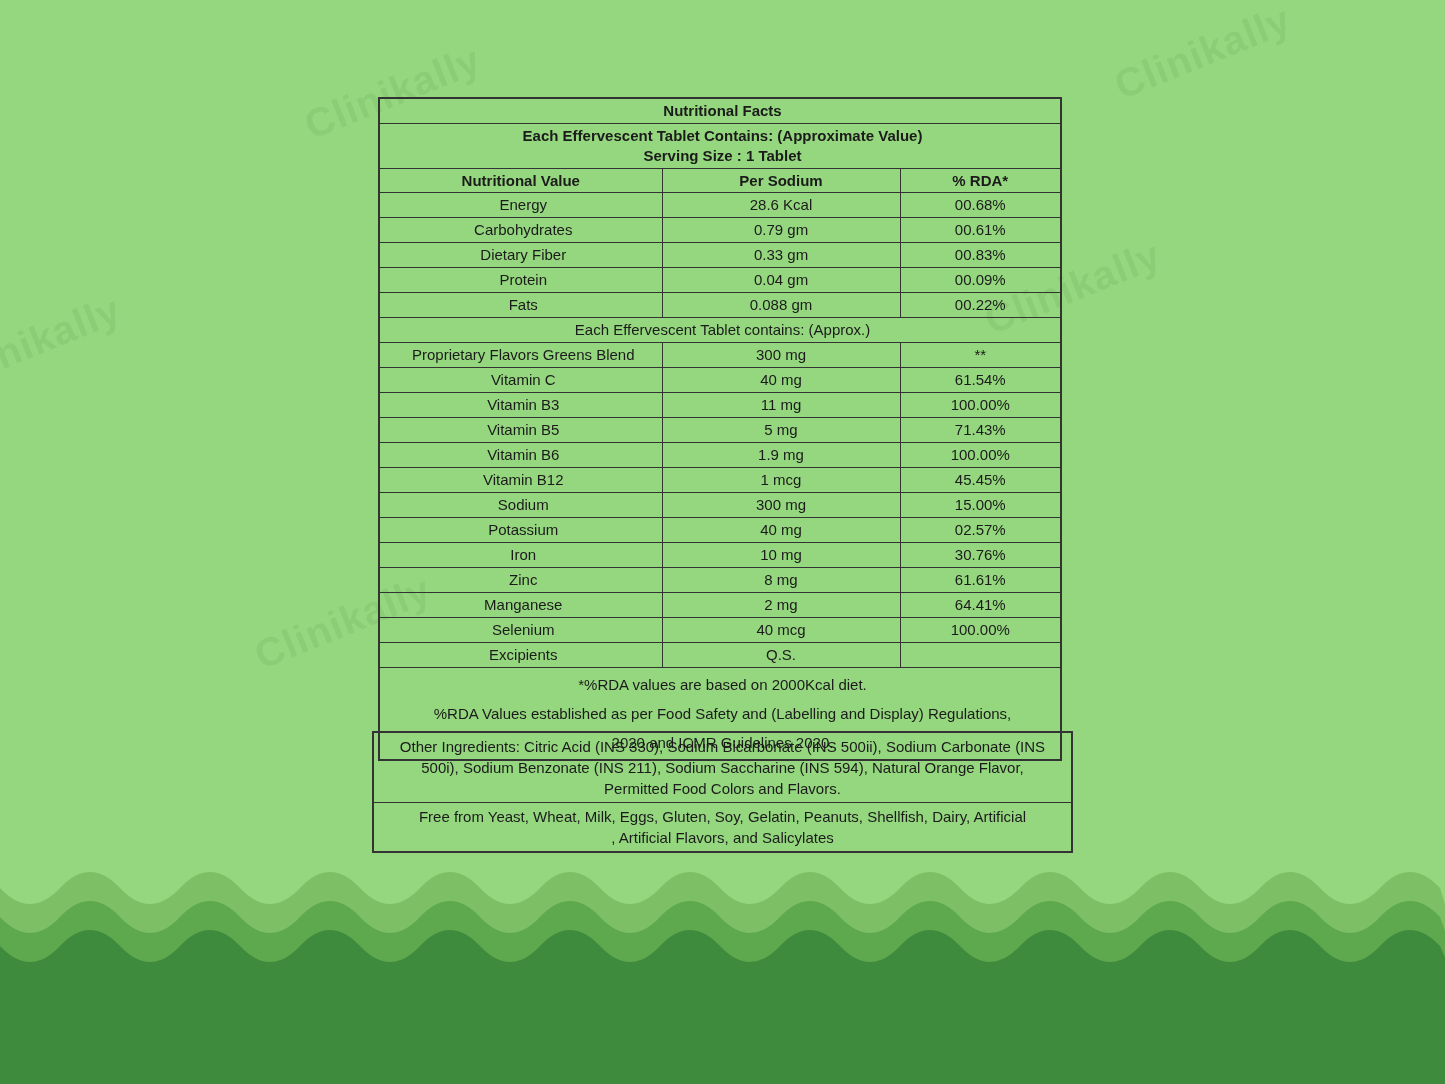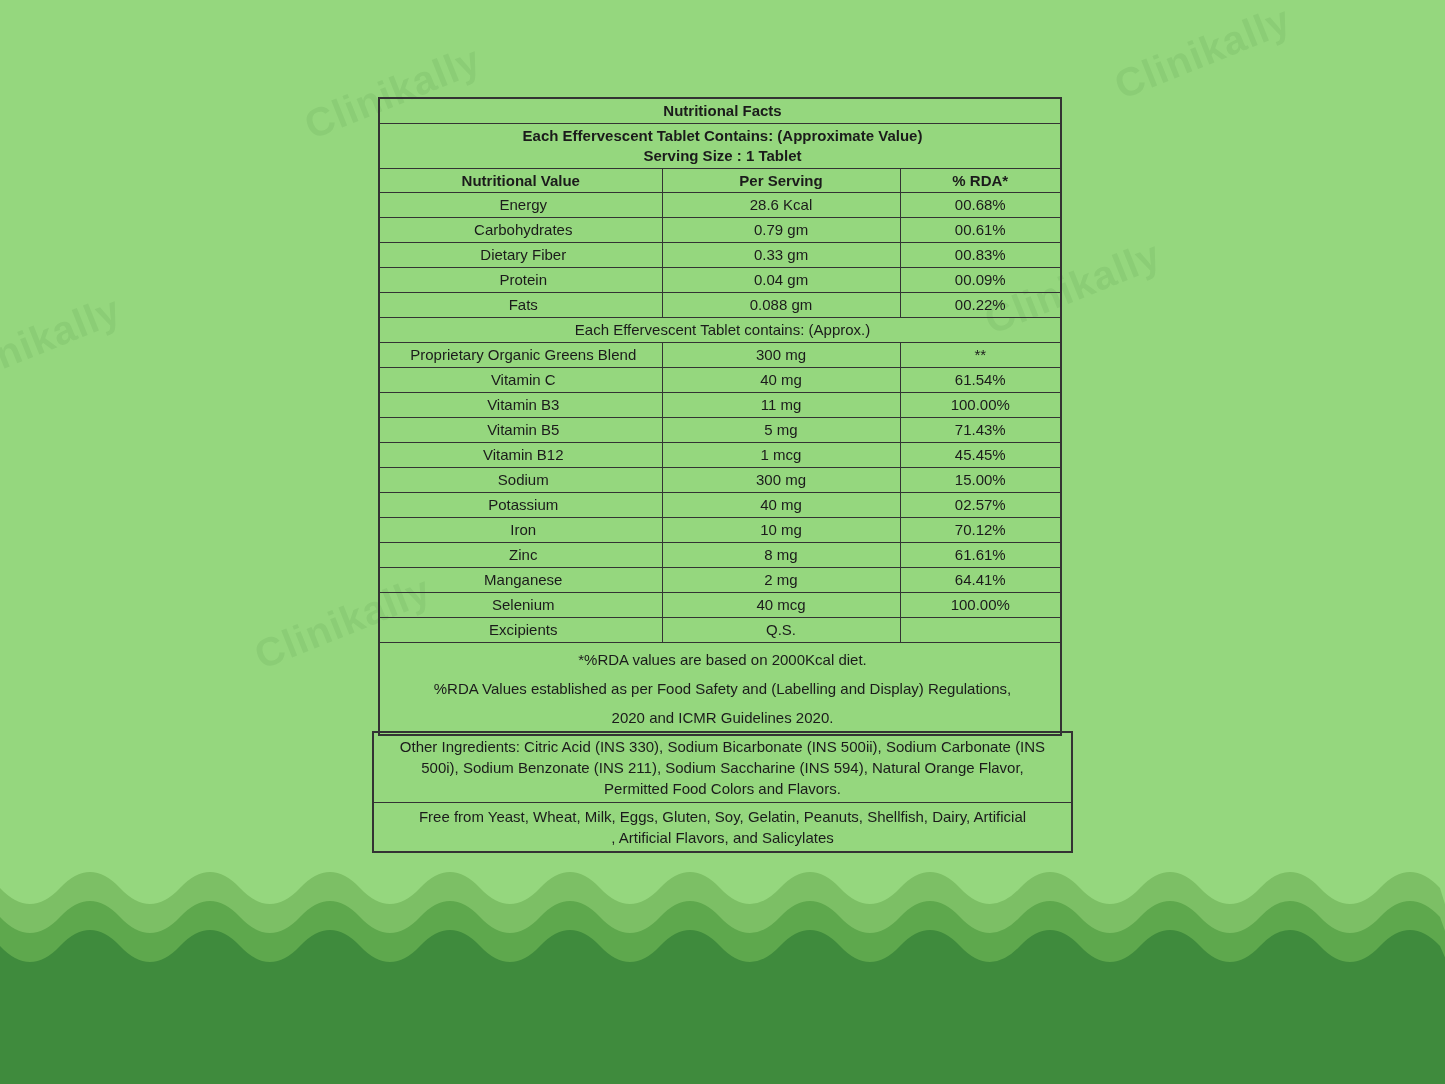--- a/index.html
+++ b/index.html
@@ -85,21 +85,21 @@
         </colgroup>
       <tbody>
           <tr class="row-title">
         <td colspan="3">Nutritional Facts</td>
       </tr>
       <tr class="row-subtitle">
         <td colspan="3">Each Effervescent Tablet Contains: (Approximate Value)<br>Serving Size : 1 Tablet</td>
       </tr>
       <tr class="row-head">
         <th>Nutritional Value</th>
-        <th>Per Serving</th>
+        <th>Per Sodium</th>
         <th>% RDA*</th>
       </tr>
       </tbody>
         <tbody>
           <tr>
             <td>Energy</td>
             <td>28.6 Kcal</td>
             <td>00.68%</td>
           </tr>
           <tr>
@@ -123,58 +123,63 @@
             <td>00.22%</td>
           </tr>
         </tbody>
       <tbody>
           <tr class="row-band">
         <td colspan="3">Each Effervescent Tablet contains: (Approx.)</td>
       </tr>
       </tbody>
         <tbody>
           <tr>
-            <td>Proprietary Organic Greens Blend</td>
+            <td>Proprietary Flavors Greens Blend</td>
             <td>300 mg</td>
             <td>**</td>
           </tr>
           <tr>
             <td>Vitamin C</td>
             <td>40 mg</td>
             <td>61.54%</td>
           </tr>
           <tr>
             <td>Vitamin B3</td>
             <td>11 mg</td>
             <td>100.00%</td>
           </tr>
           <tr>
             <td>Vitamin B5</td>
             <td>5 mg</td>
             <td>71.43%</td>
           </tr>
           <tr>
+            <td>Vitamin B6</td>
+            <td>1.9 mg</td>
+            <td>100.00%</td>
+          </tr>
+          <tr>
             <td>Vitamin B12</td>
             <td>1 mcg</td>
             <td>45.45%</td>
           </tr>
           <tr>
             <td>Sodium</td>
             <td>300 mg</td>
             <td>15.00%</td>
           </tr>
           <tr>
             <td>Potassium</td>
             <td>40 mg</td>
             <td>02.57%</td>
           </tr>
           <tr>
             <td>Iron</td>
             <td>10 mg</td>
-            <td>70.12%</td>
+            <td>30.76%</td>
           </tr>
           <tr>
             <td>Zinc</td>
             <td>8 mg</td>
             <td>61.61%</td>
           </tr>
           <tr>
             <td>Manganese</td>
             <td>2 mg</td>
             <td>64.41%</td>

